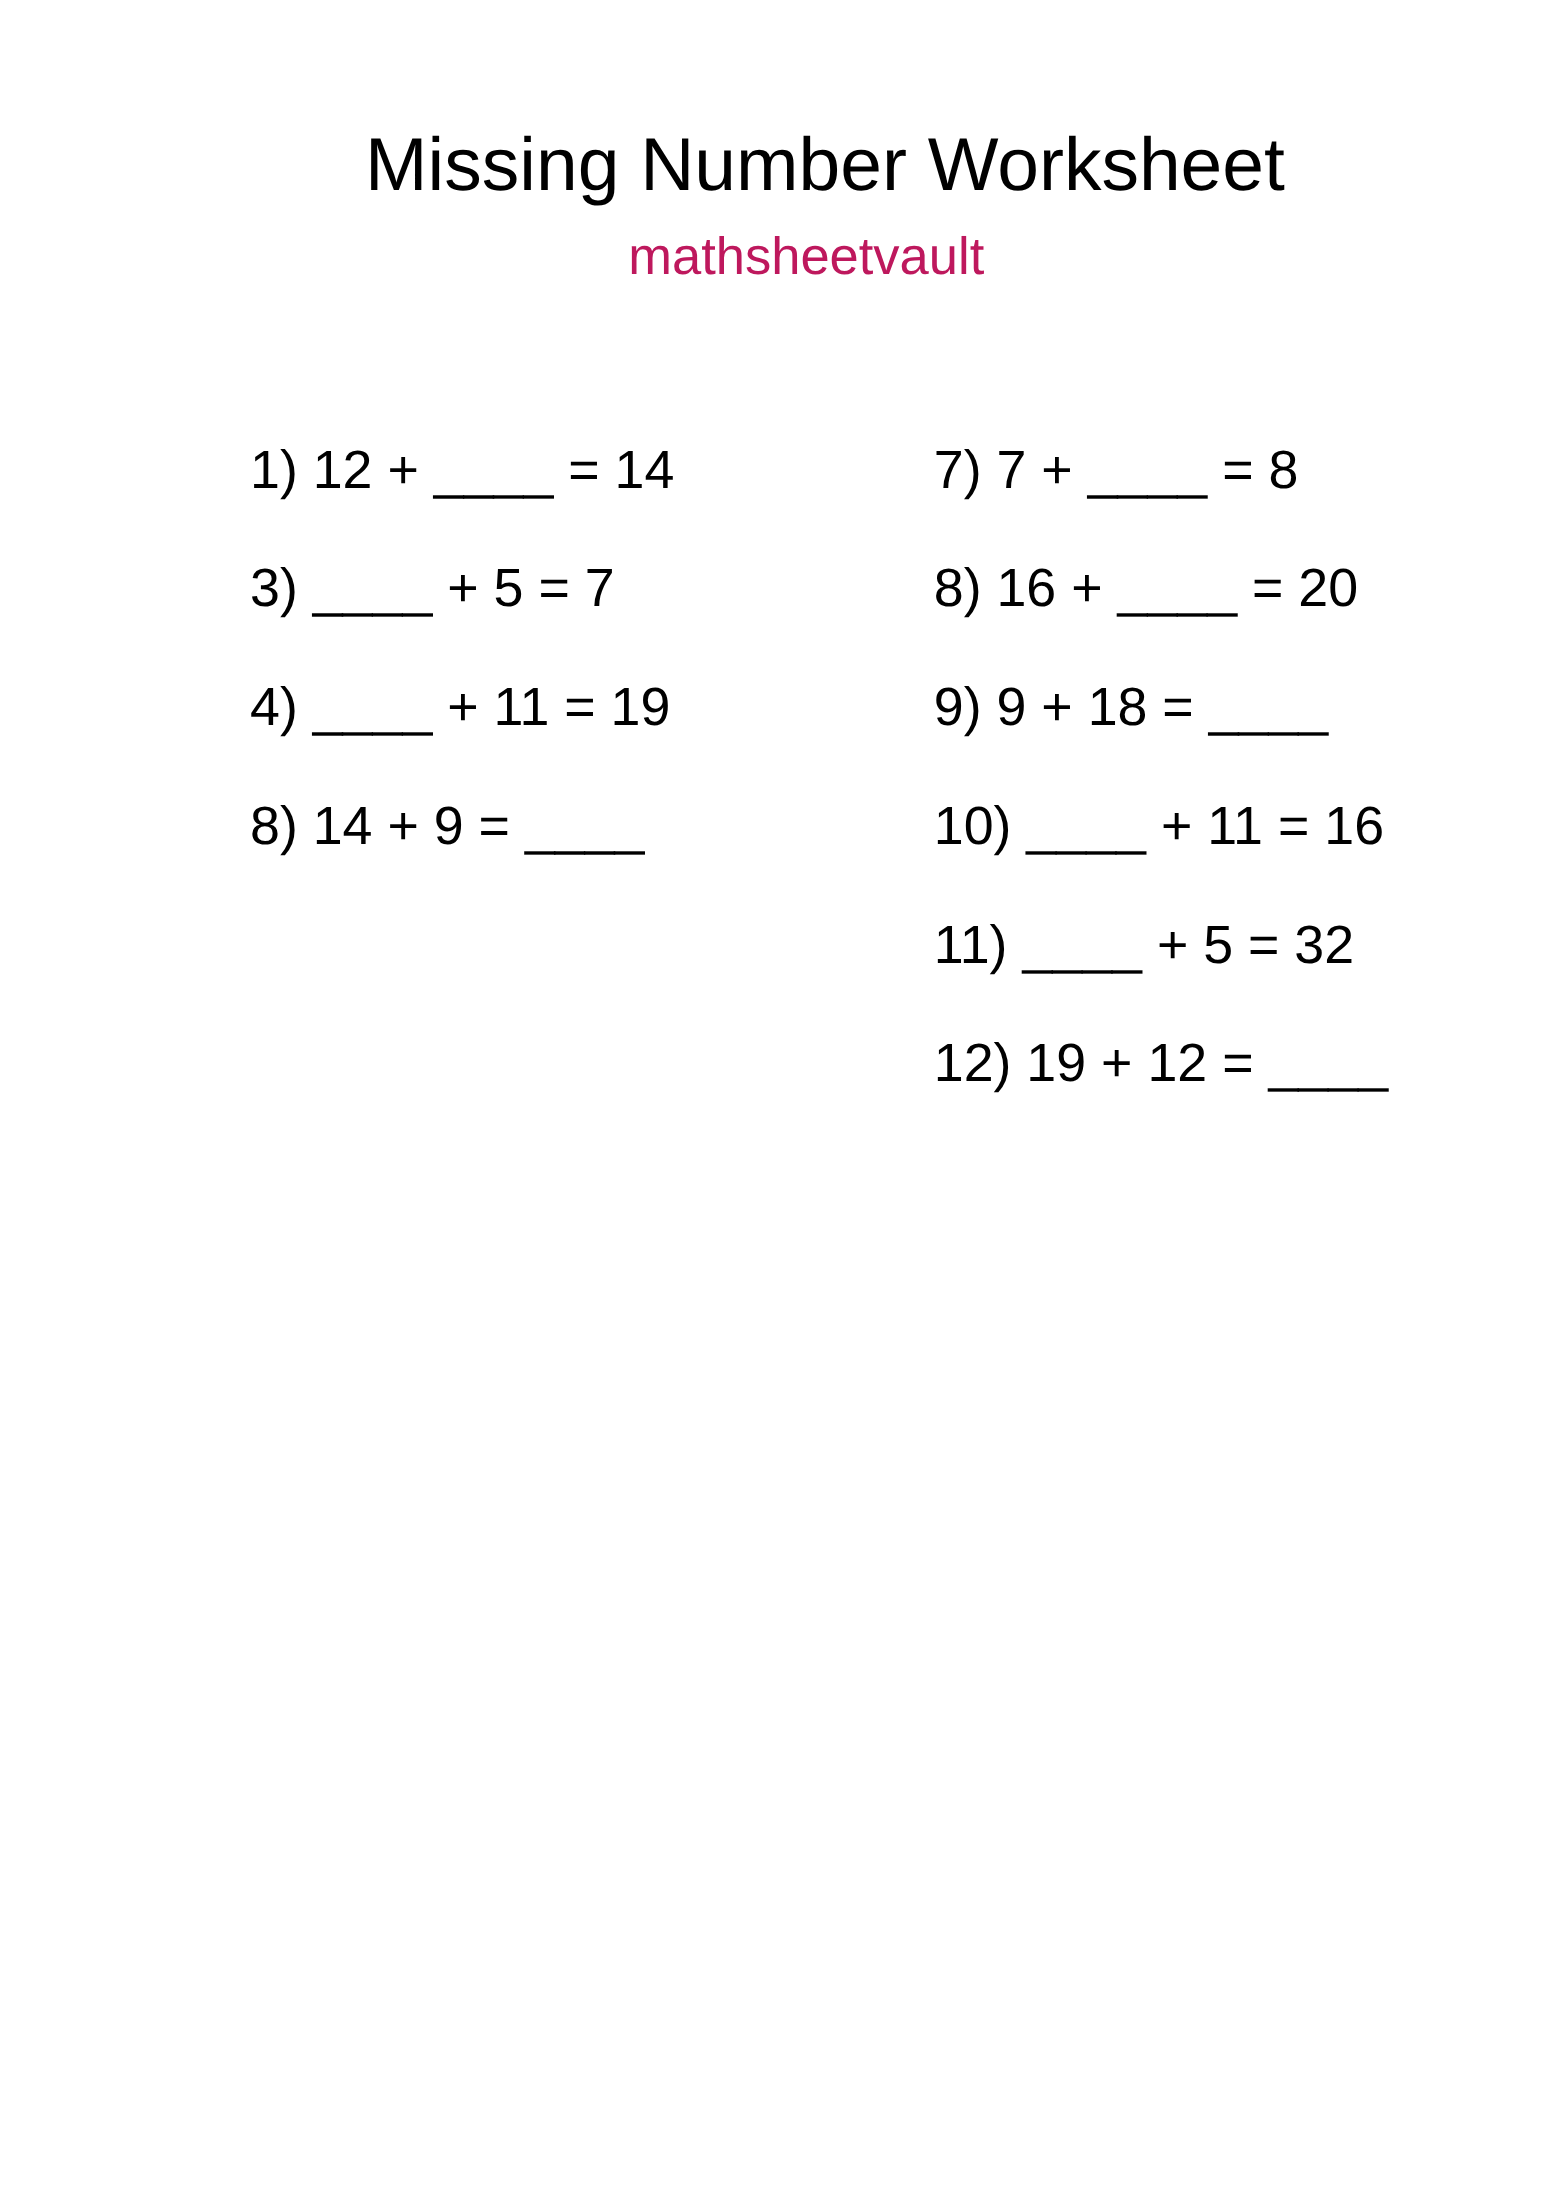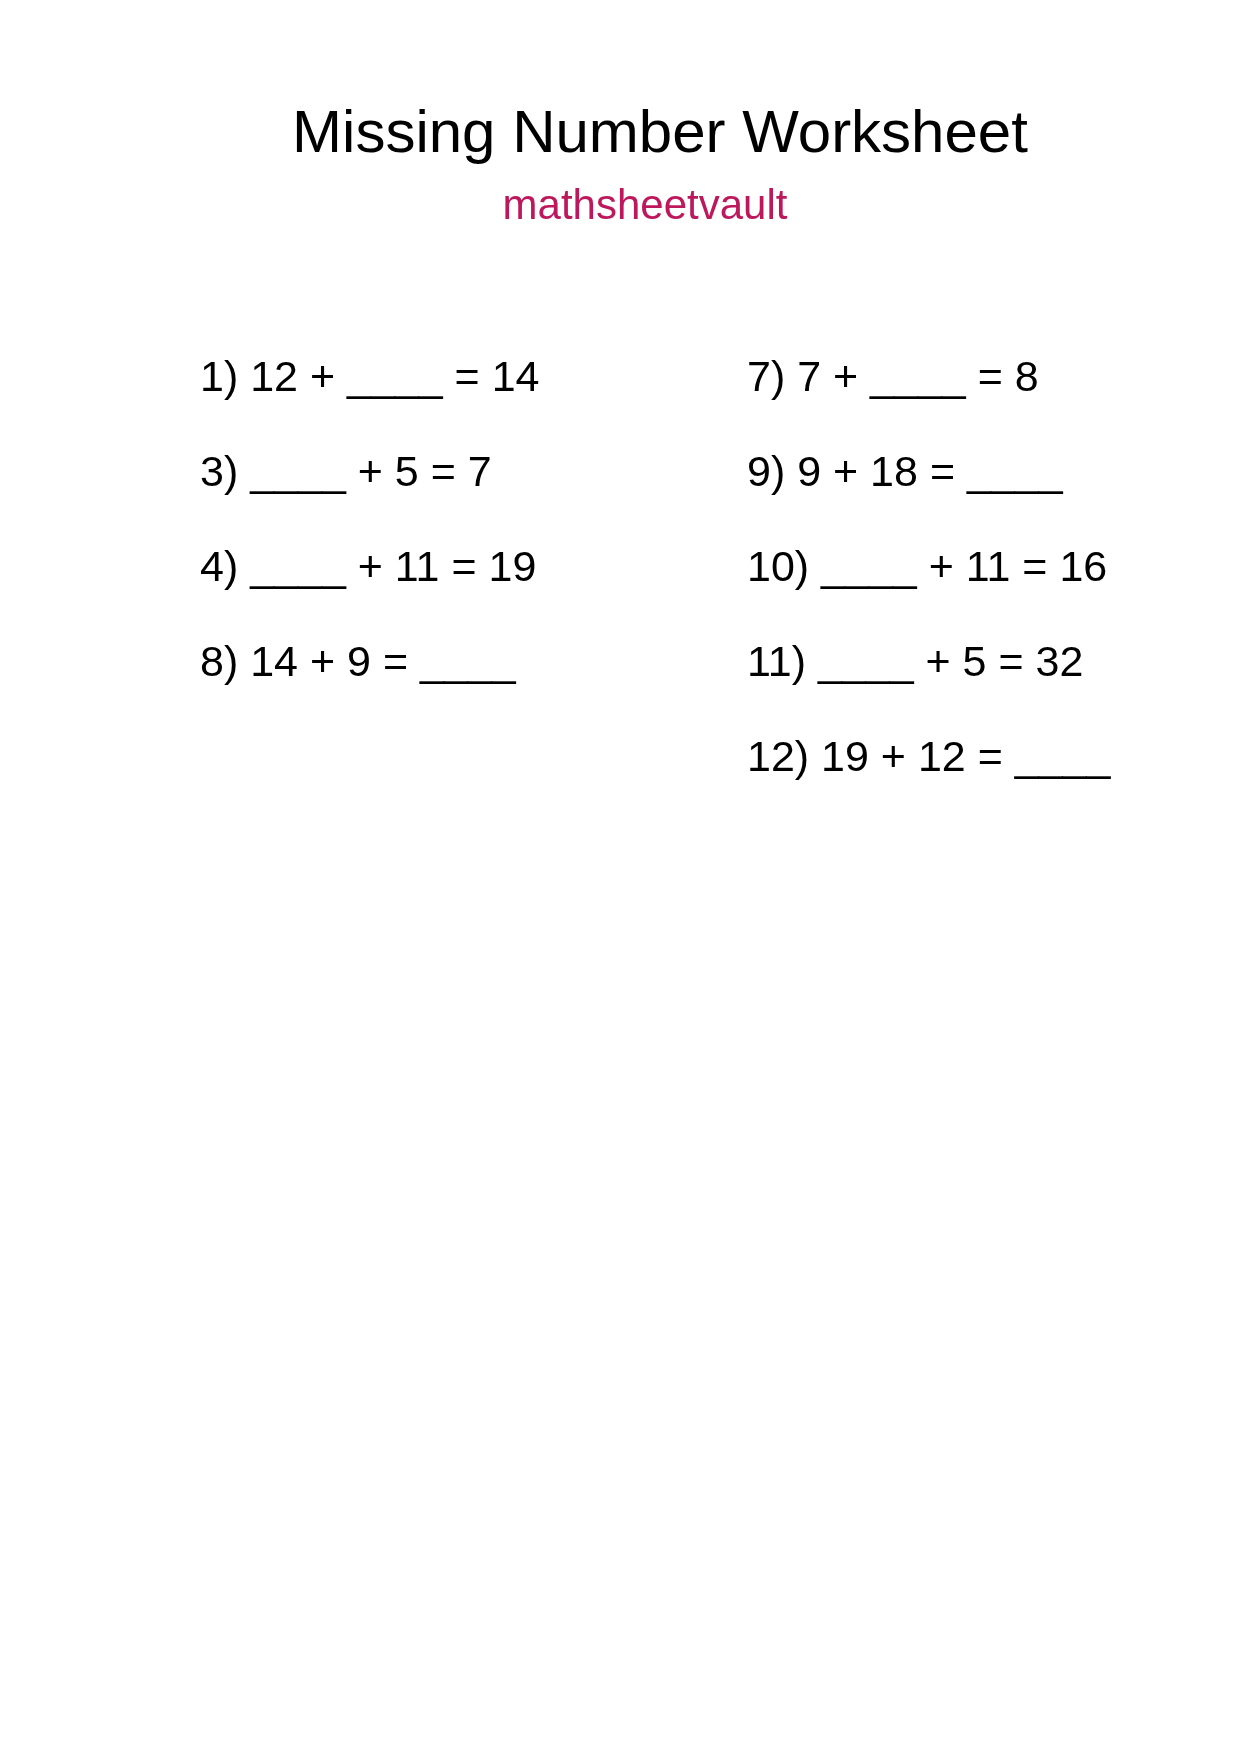--- a/index.html
+++ b/index.html
@@ -61,18 +61,19 @@
 
   <div class="column col-left">
     <div class="problem">1) 12 + ____ = 14</div>
     <div class="problem">3) ____ + 5 = 7</div>
     <div class="problem">4) ____ + 11 = 19</div>
     <div class="problem">8) 14 + 9 = ____</div>
   </div>
 
   <div class="column col-right">
     <div class="problem">7) 7 + ____ = 8</div>
+    <div class="problem">8) 16 + ____ = 20</div>
     <div class="problem">9) 9 + 18 = ____</div>
     <div class="problem">10) ____ + 11 = 16</div>
     <div class="problem">11) ____ + 5 = 32</div>
     <div class="problem">12) 19 + 12 = ____</div>
   </div>
 </div>
 
 </body></html>

